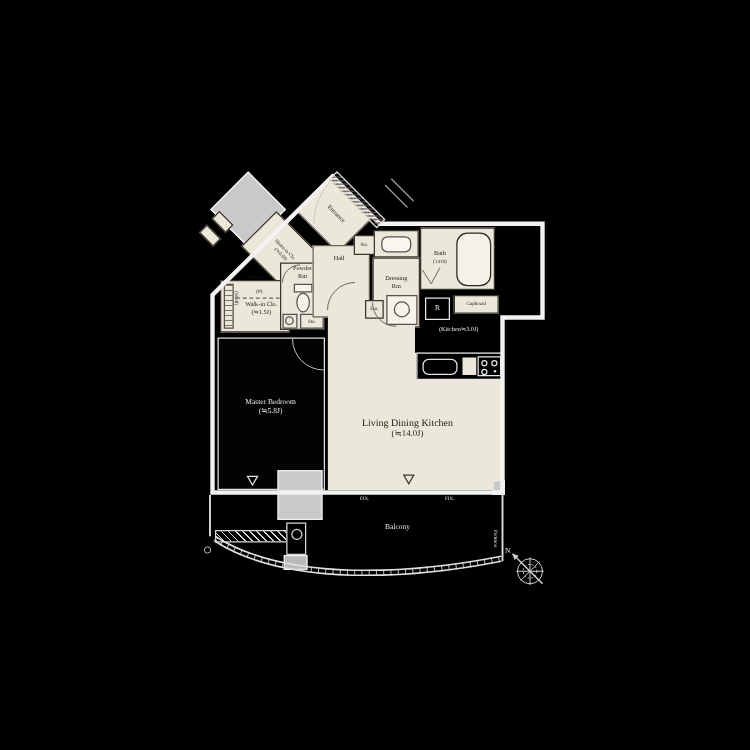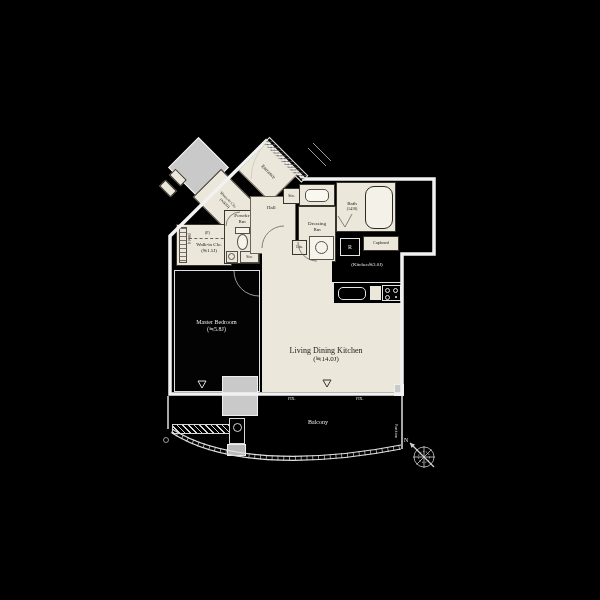--- a/index.html
+++ b/index.html
@@ -98,21 +98,21 @@
     <div class="abs" style="left:48px;top:2px;width:19px;height:16px;border:1px solid #e5e5e5;">
       <div class="abs" style="left:2px;top:2px;width:5px;height:5px;border:1px solid #e5e5e5;border-radius:50%;"></div>
       <div class="abs" style="left:10px;top:2px;width:5px;height:5px;border:1px solid #e5e5e5;border-radius:50%;"></div>
       <div class="abs" style="left:2px;top:9px;width:5px;height:5px;border:1px solid #e5e5e5;border-radius:50%;"></div>
       <div class="abs" style="left:12px;top:10px;width:2px;height:2px;background:#e5e5e5;border-radius:50%;"></div>
     </div>
   </div>
 
   <div class="abs layer2" style="left:262px;top:252px;width:140px;height:140px;background:#ece7db;
               clip-path:polygon(0 0,50% 0,50% 21.5%,100% 21.5%,100% 100%,0 100%);">
-    <div class="abs lbl" style="left:0;top:82px;width:128px;margin-top:12px;">
+    <div class="abs lbl" style="left:0;top:82px;width:128px;">
       <span class="t8">Living Dining Kitchen</span>
       <span class="t7">(≒14.0J)</span>
     </div>
   </div>
 
   <div class="abs layer2" style="left:174px;top:270px;width:86px;height:122px;background:#030303;border:1.5px solid #e0e0e0;">
     <div class="abs lbl white" style="left:0;top:48px;width:83px;">
       <span class="t6">Master Bedroom</span>
       <span class="t6">(≒5.8J)</span>
     </div>

